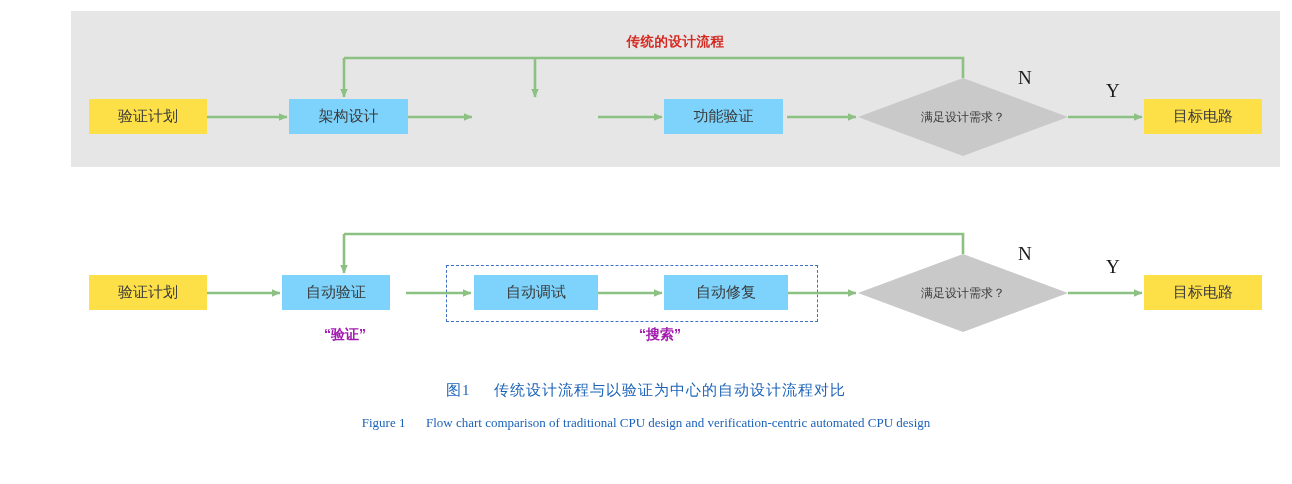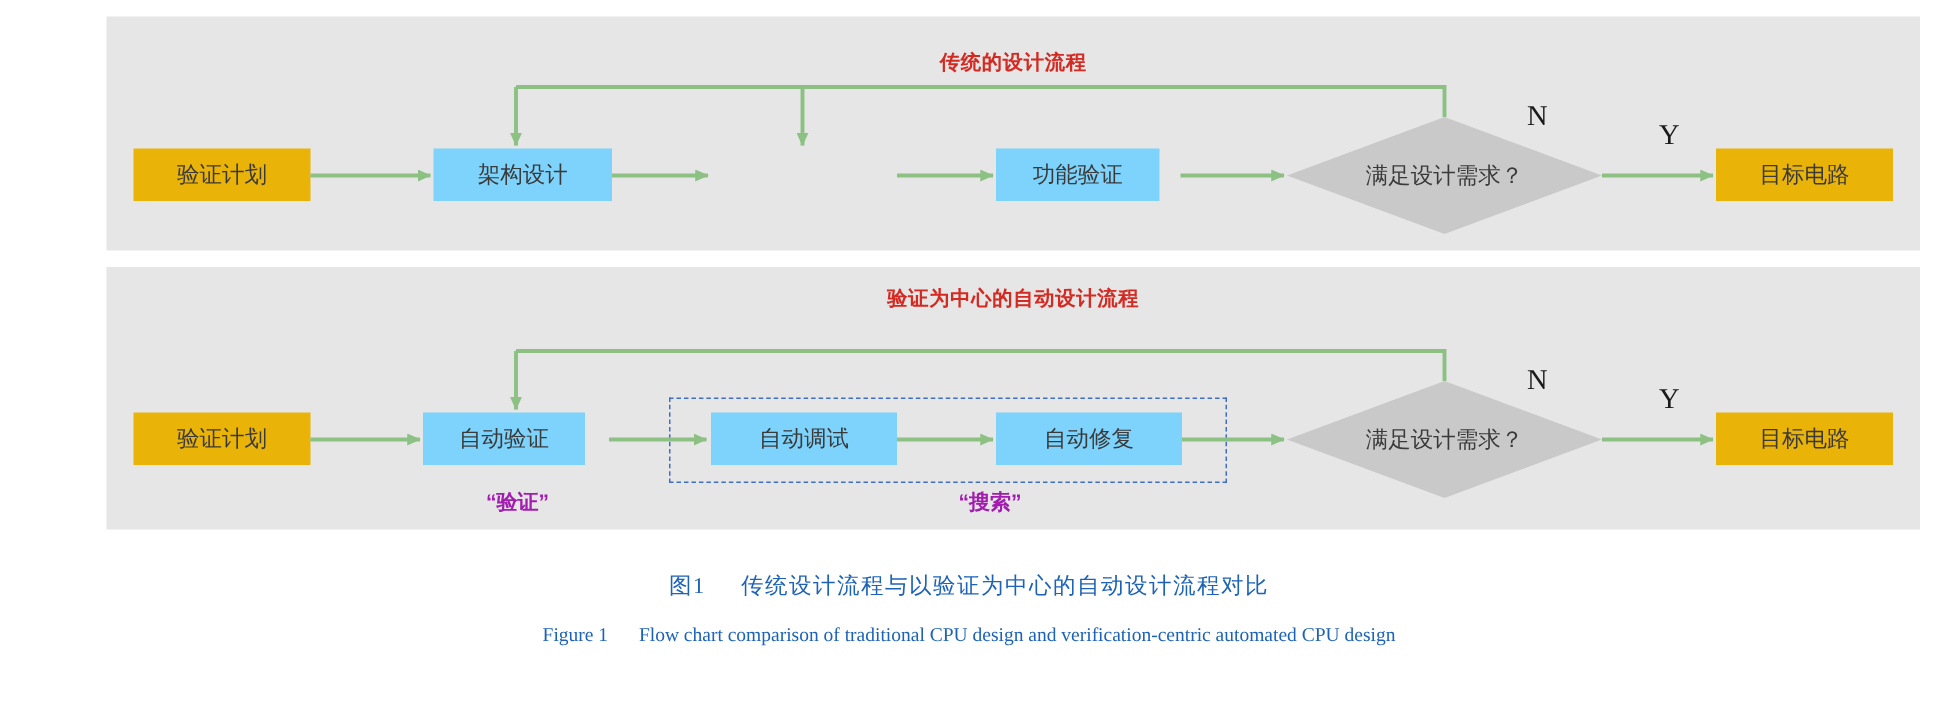--- a/index.html
+++ b/index.html
@@ -35,27 +35,27 @@
 
   
   .node{
     position:absolute;
     display:flex;align-items:center;justify-content:center;
     font-size:15px;
     color:#3a3a3a;
     box-sizing:border-box;
     white-space:nowrap;
   }
-  .node.start{background:#eab308;justify-content:center;}
+  .node.start{background:#fde047;justify-content:center;}
   .node.proc{background:#7dd3fc;}
 
   .diamond{
     position:absolute;
     display:flex;align-items:center;justify-content:center;
-    font-size:15px;color:#3a3a3a;white-space:nowrap;
+    font-size:12px;color:#3a3a3a;white-space:nowrap;
   }
   .diamond .dia-shape{
     position:absolute;left:0;top:0;width:100%;height:100%;
     background:#c9c9c9;
     clip-path:polygon(50% 0%,100% 50%,50% 100%,0% 50%);
   }
   .diamond .dia-text{position:relative;z-index:2;}
 
   .branch-label{
     position:absolute;
@@ -100,37 +100,34 @@
   <div class="panel" id="panel-1">
     <div class="panel-title">传统的设计流程</div>
   </div>
 
   <div class="node start" style="left:89px;top:99px;width:118px;height:35px;">
     <span>验证计划</span>
   </div>
   <div class="node proc" style="left:289px;top:99px;width:119px;height:35px;">
     <span>架构设计</span>
   </div>
-  <div class="node proc" style="left:664px;top:99px;width:109px;height:35px;justify-content:center;">
+  <div class="node proc" style="left:664px;top:99px;width:119px;height:35px;justify-content:center;">
     <span>功能验证</span>
   </div>
   <div class="diamond" style="left:858px;top:78px;width:210px;height:78px;">
     <span class="dia-shape"></span>
     <span class="dia-text">满足设计需求？</span>
   </div>
   <div class="node start" style="left:1144px;top:99px;width:118px;height:35px;">
     <span>目标电路</span>
   </div>
 
   <div class="branch-label" style="left:1018px;top:67px;">N</div>
   <div class="branch-label" style="left:1106px;top:80px;">Y</div>
 
-  <div class="panel" id="panel-2">
-    <div class="panel-title">验证为中心的自动设计流程</div>
-  </div>
 
   <div class="dashbox" style="left:446px;top:265px;width:372px;height:57px;"></div>
 
   <div class="node start" style="left:89px;top:275px;width:118px;height:35px;">
     <span>验证计划</span>
   </div>
   <div class="node proc" style="left:282px;top:275px;width:108px;height:35px;">
     <span>自动验证</span>
   </div>
   <div class="node proc" style="left:474px;top:275px;width:124px;height:35px;">

